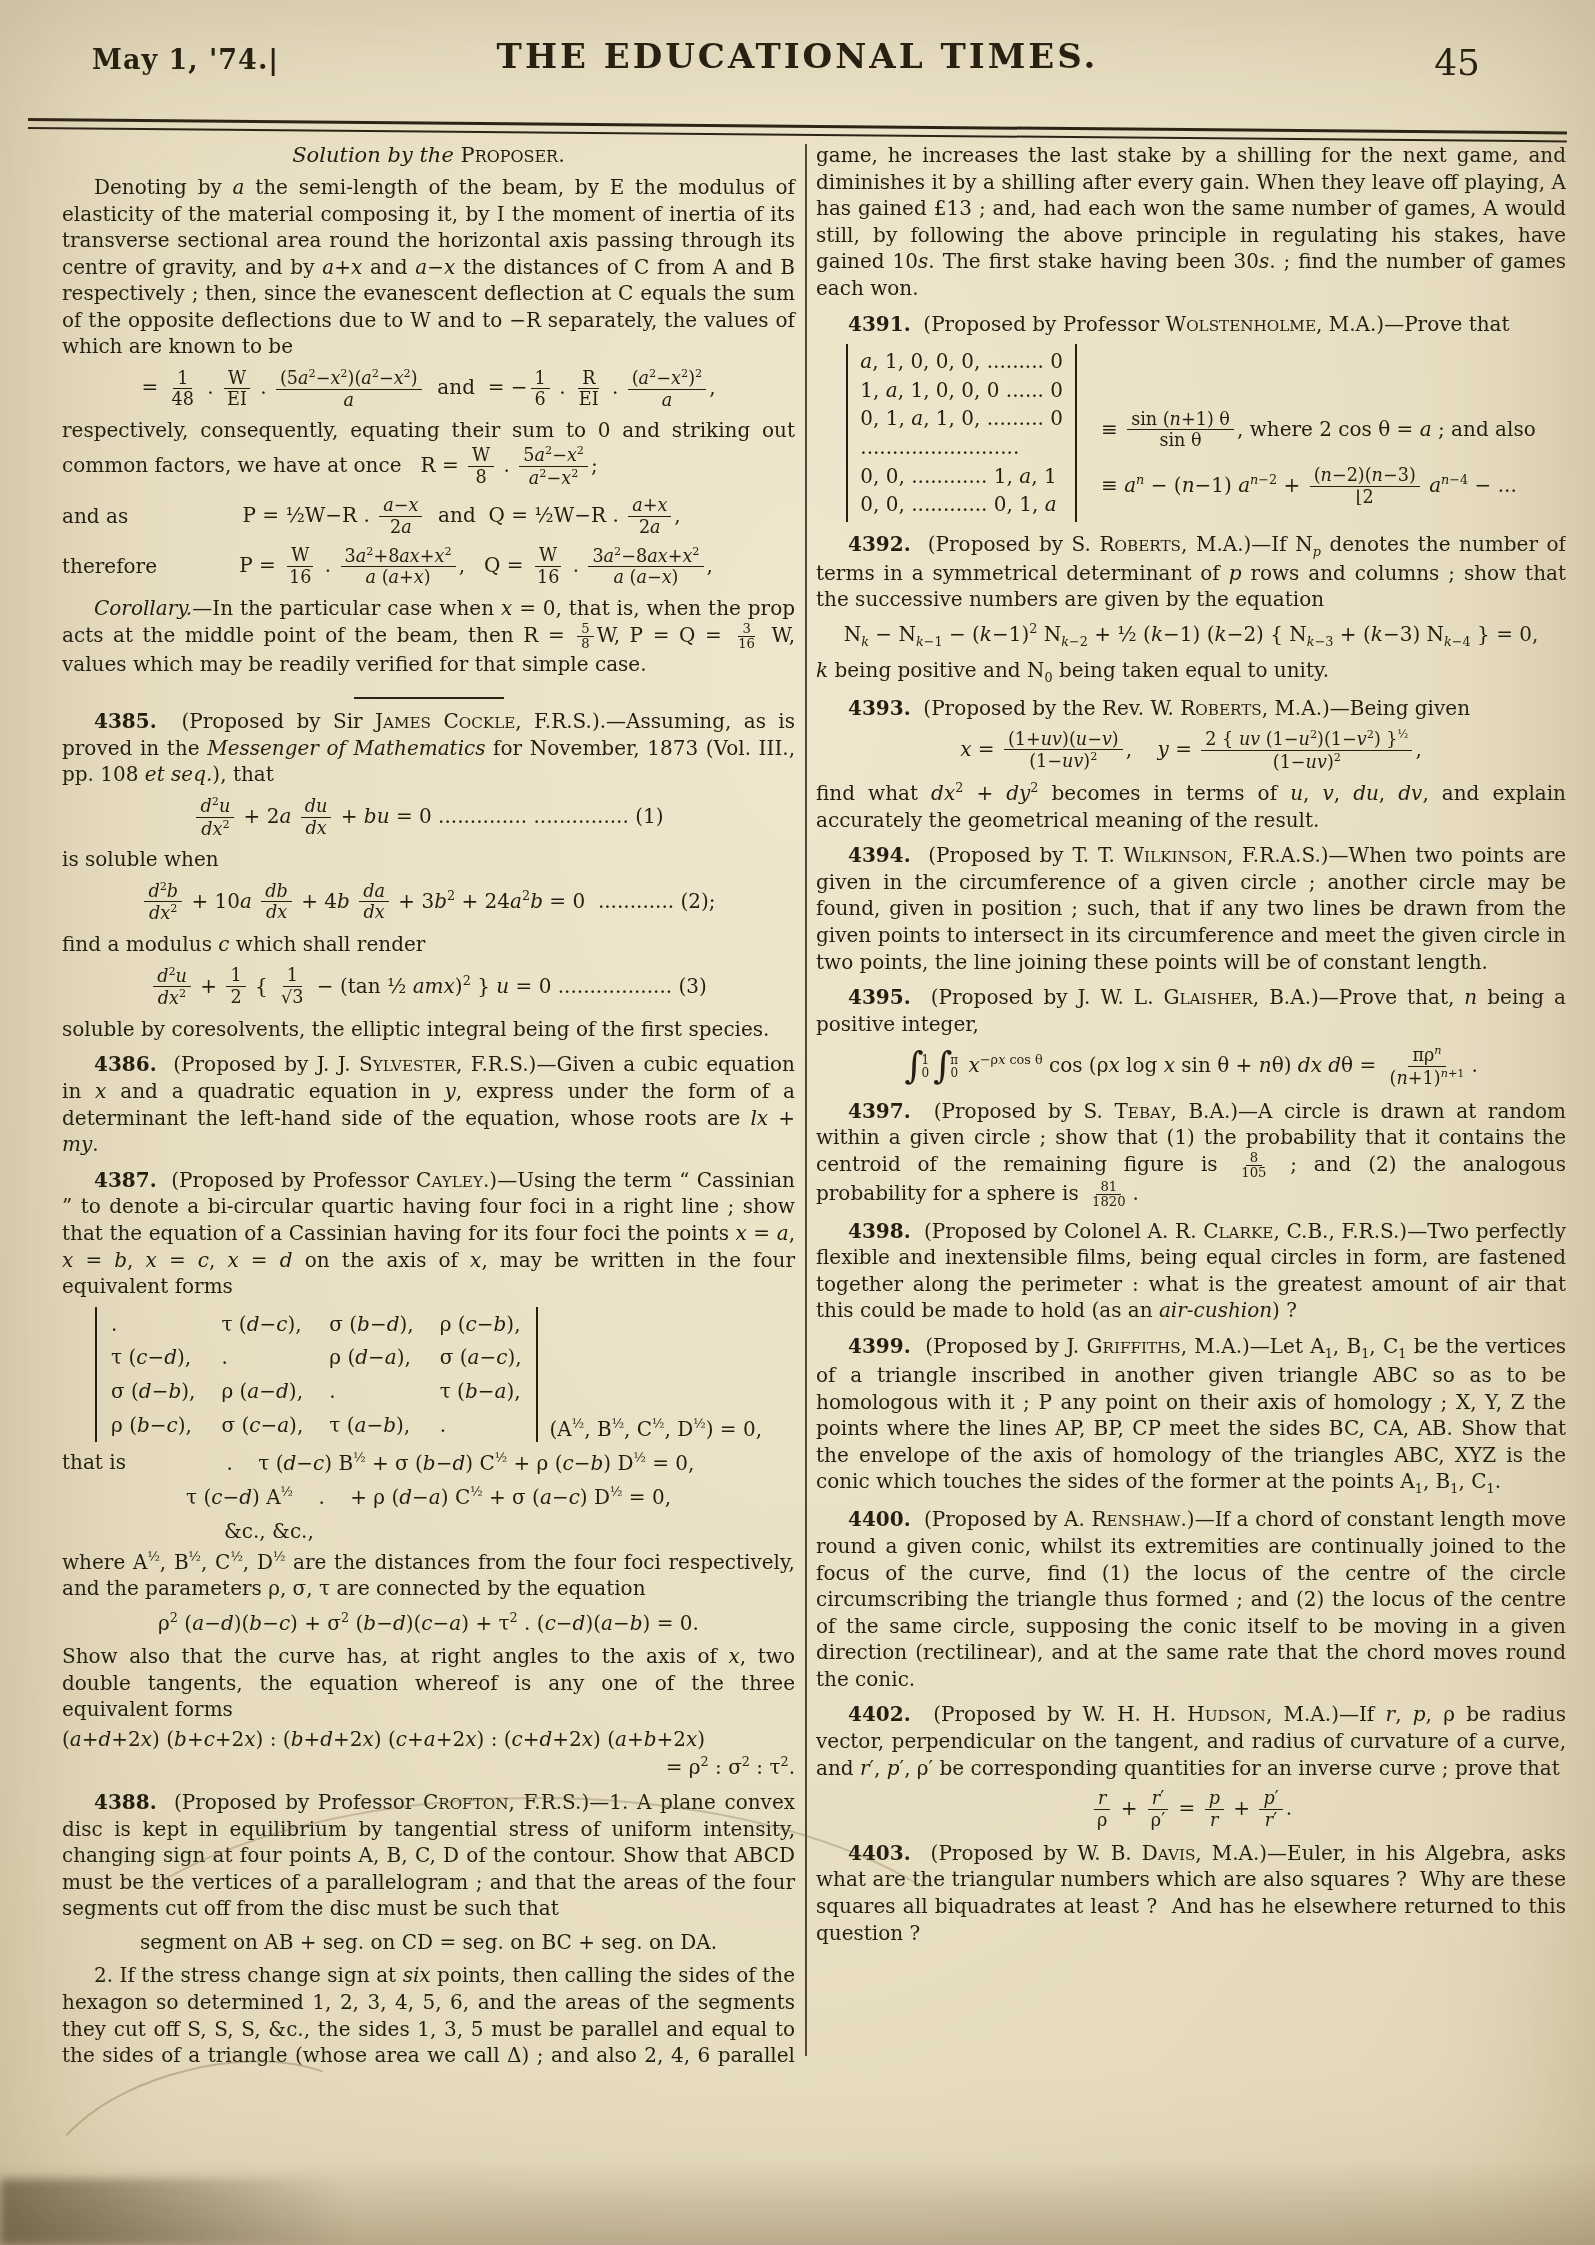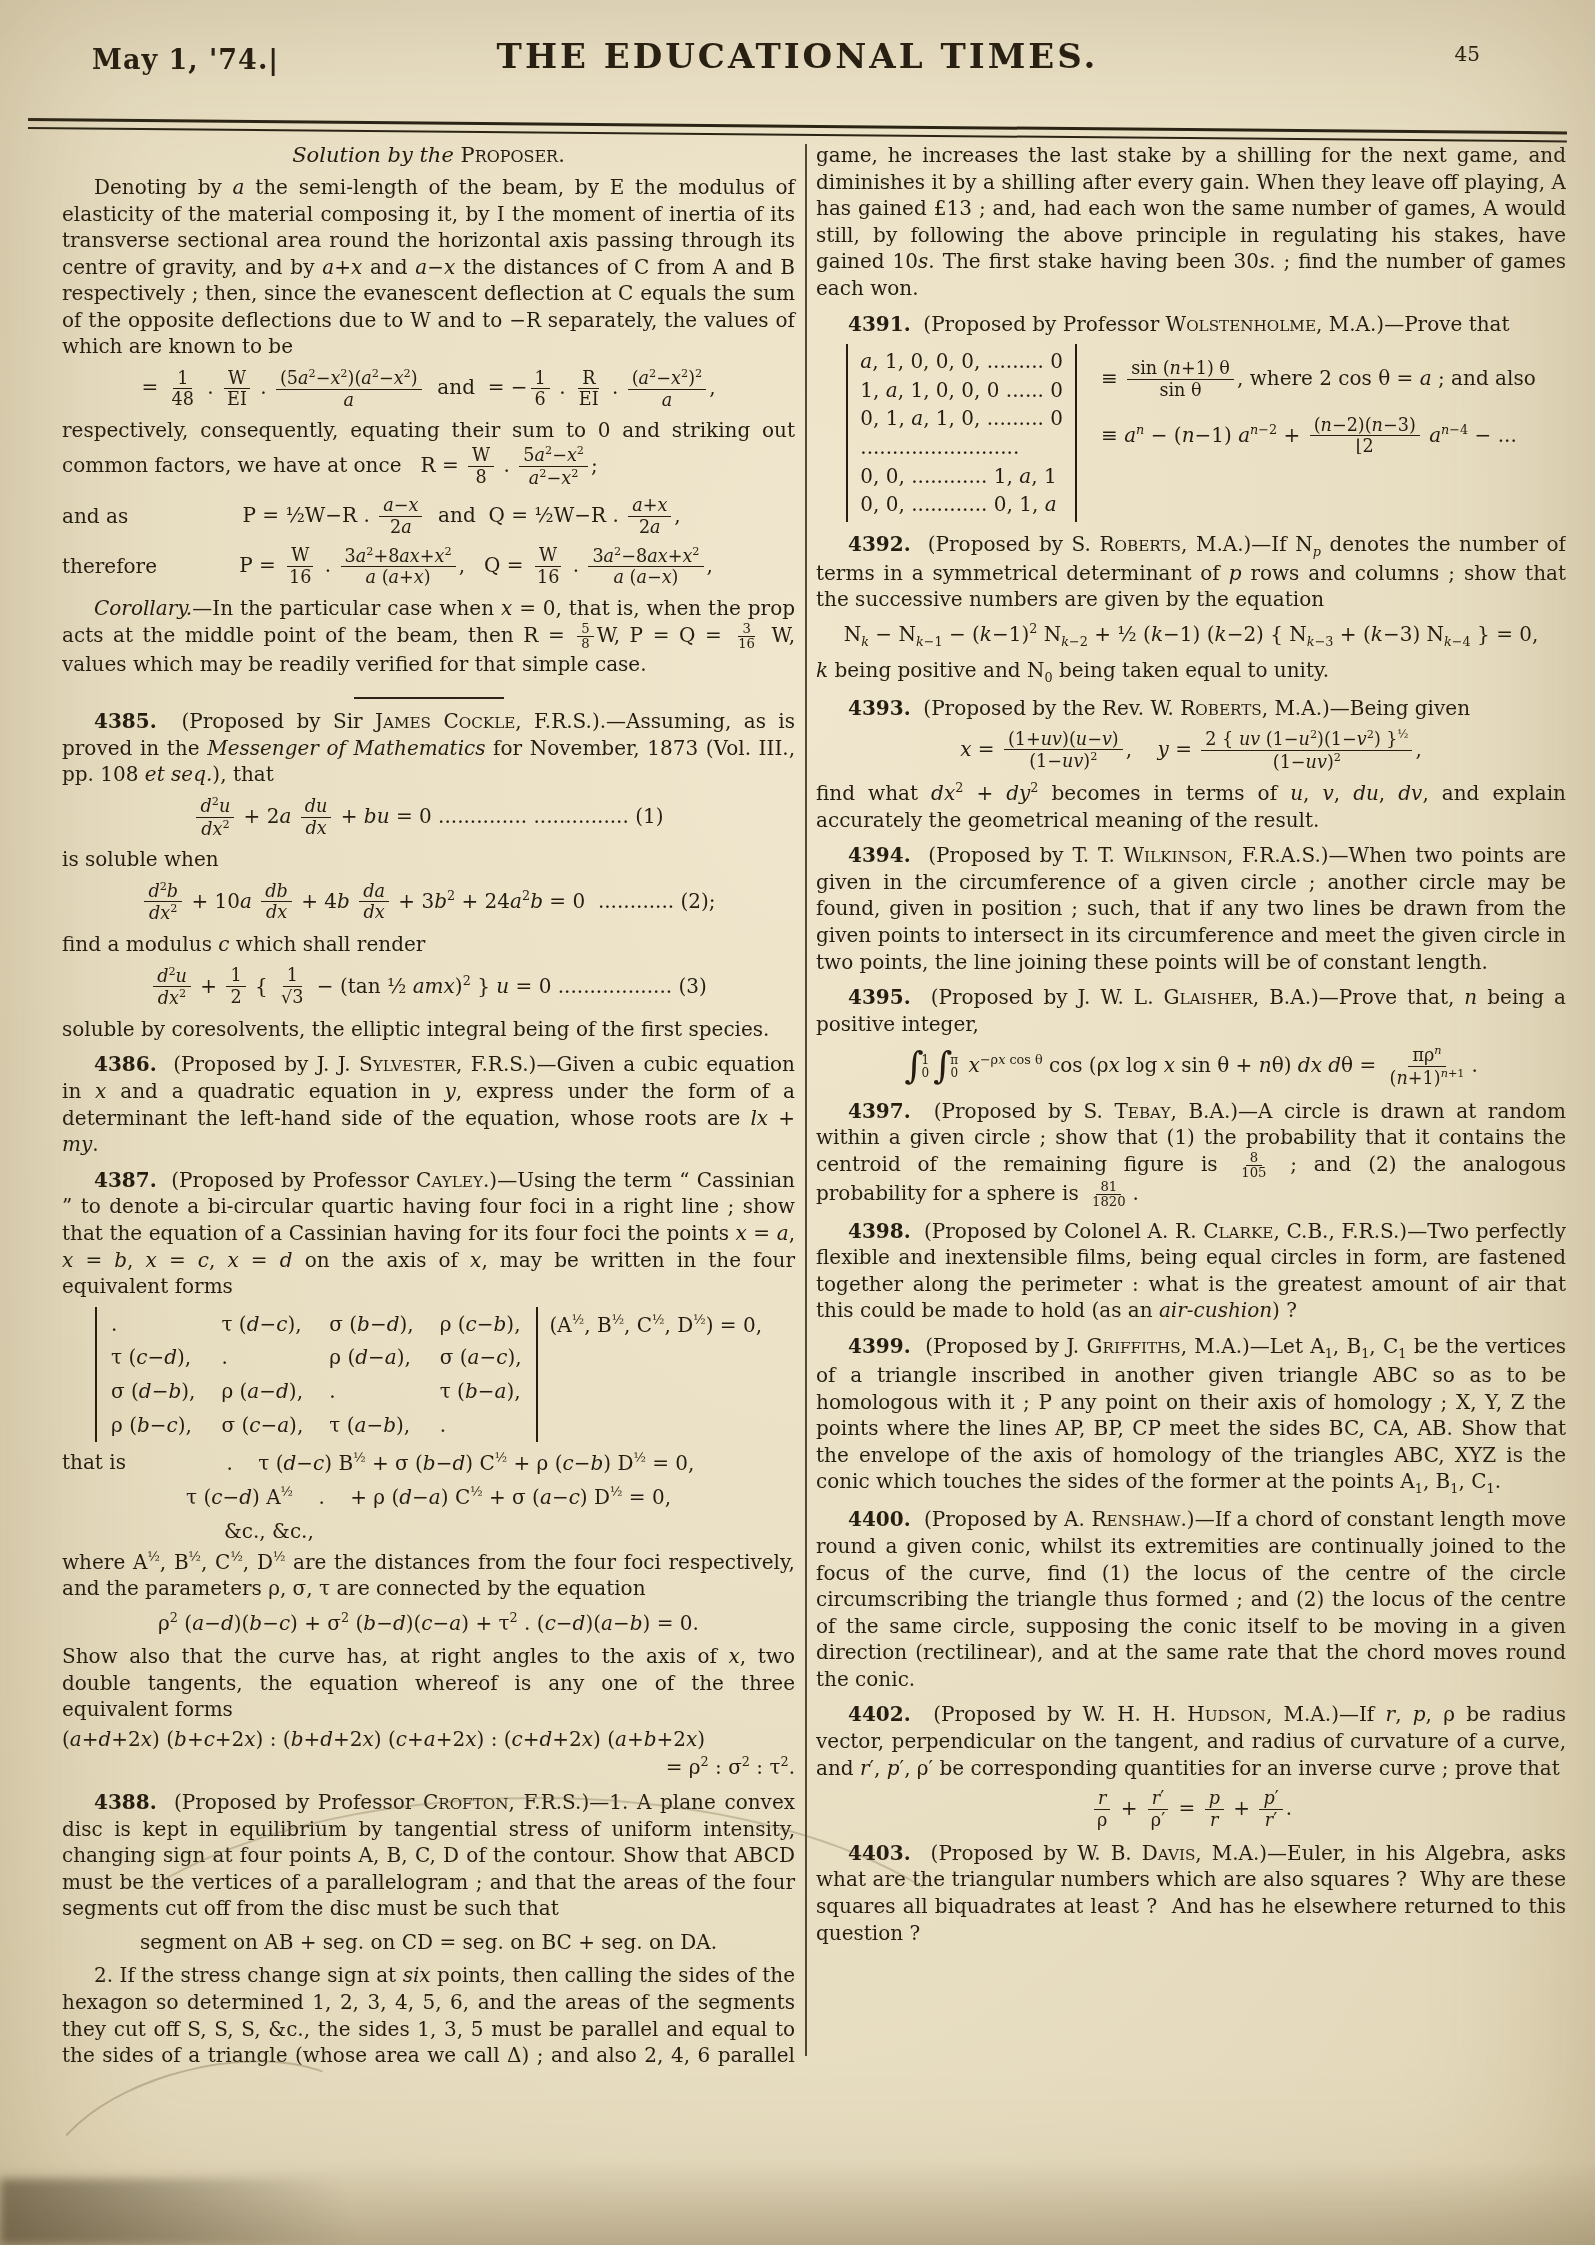--- a/index.html
+++ b/index.html
@@ -3,21 +3,21 @@
 <meta charset="utf-8">
 <style>
   html,body{margin:0;padding:0;background:#17130c;}
   .page{position:relative;width:1595px;height:2245px;overflow:hidden;
     background:radial-gradient(ellipse at 50% 30%, #efe6cd 0%, #eae0c5 45%, #e3d8ba 85%, #dcd0af 100%);
     color:#241d10;font-family:"DejaVu Serif","Liberation Serif",serif;}
   .vignette{position:absolute;inset:0;box-shadow:inset 0 0 160px rgba(115,95,55,.28);pointer-events:none;z-index:9;}
   .header{position:absolute;top:36px;left:0;right:0;height:60px;}
   .date{position:absolute;left:92px;top:8px;font-size:27px;font-weight:bold;letter-spacing:1px;}
   .title{position:absolute;left:0;right:0;top:0;text-align:center;font-size:34px;font-weight:bold;letter-spacing:3px;}
-  .pageno{position:absolute;right:115px;top:6px;font-size:20px;}
+  .pageno{position:absolute;right:115px;top:6px;font-size:36px;}
   .rule{position:absolute;left:28px;right:28px;top:118px;height:6px;
     border-top:3.5px solid #2b2416;border-bottom:2px solid #2b2416;transform:rotate(0.5deg);transform-origin:left center;}
   .cols{position:absolute;top:142px;left:62px;right:29px;height:1925px;display:flex;overflow:hidden;}
   .col{font-size:20px;line-height:1.33;text-align:justify;}
   .col.left{width:733px;}
   .vrule{width:2px;background:rgba(55,45,30,.85);margin:2px 9px 0 10px;height:1912px;flex:0 0 auto;}
   .col.right{flex:1;}
   .para{margin:0 0 4px;text-indent:32px;}
   .noindent{text-indent:0;}
   .prob{margin-top:9px;}
@@ -37,21 +37,21 @@
   sup,sub{font-size:.64em;}
   .int{font-size:1.85em;vertical-align:middle;line-height:.9;}
   .lims{display:inline-flex;flex-direction:column;line-height:1.05;font-size:.6em;vertical-align:middle;margin:0 4px 0 -2px;}
   .m47{display:inline-grid;grid-template-columns:repeat(4,auto);column-gap:26px;row-gap:7px;
       border-left:2px solid #241d10;border-right:2px solid #241d10;padding:4px 14px;text-align:left;}
   .det{display:inline-block;border-left:2px solid #241d10;border-right:2px solid #241d10;
       padding:2px 12px;text-align:left;}
   .det>div{margin:2px 0;}
   .detrhs{text-align:left;margin-left:24px;}
   .detrhs>div{margin:14px 0;}
-  .flexrow{display:flex;justify-content:center;align-items:flex-start;}
+  .flexrow{display:flex;justify-content:center;align-items:flex-end;}
   
   .arc1{position:absolute;left:60px;bottom:14px;width:950px;height:430px;border:2px solid transparent;
       border-top-color:rgba(112,95,62,.30);border-radius:50%;z-index:5;}
   .arc2{position:absolute;left:40px;bottom:4px;width:330px;height:170px;border:2px solid transparent;
       border-top-color:rgba(112,95,62,.33);border-radius:50%;transform:rotate(-14deg);z-index:5;}
   .smudge{position:absolute;left:0;bottom:0;width:560px;height:66px;
       background:linear-gradient(75deg, rgba(55,44,26,.55), rgba(55,44,26,0) 62%);filter:blur(5px);z-index:6;}
   .bottomshade{position:absolute;left:0;right:0;bottom:0;height:85px;
       background:linear-gradient(to top, rgba(118,100,66,.30), rgba(118,100,66,0));z-index:4;}
 </style>

